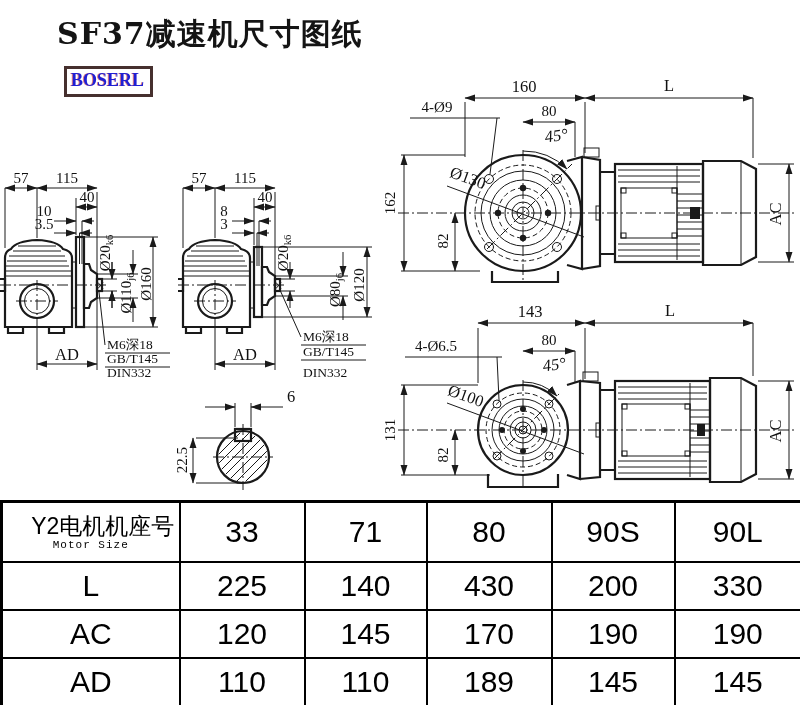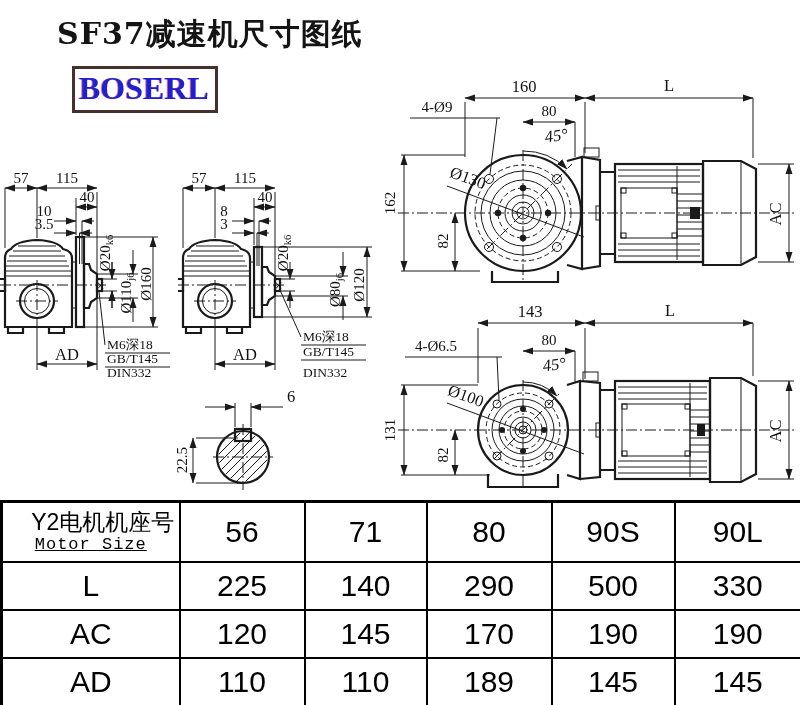--- a/index.html
+++ b/index.html
@@ -1,39 +1,39 @@
 <!DOCTYPE html>
 <html><head>
 <meta charset="utf-8">
 <style>
   html,body{margin:0;padding:0;background:#fff;}
   .page{position:relative;width:800px;height:705px;background:#fff;overflow:hidden;
         font-family:"Liberation Serif",serif;}
   .title{position:absolute;left:57px;top:14px;font-size:30px;font-weight:bold;color:#141414;
          letter-spacing:1px;font-family:"DejaVu Serif","Liberation Serif",serif;}
-  .logo{position:absolute;left:72px;top:66px;border:3px solid #46302e;color:#1f1fd4;
-        font-size:32px;font-weight:bold;line-height:1.15;padding:1px 6px 3px 4px;
+  .logo{position:absolute;left:64px;top:66px;border:3px solid #46302e;color:#1f1fd4;
+        font-size:18px;font-weight:bold;line-height:1.15;padding:1px 6px 3px 4px;
         font-family:"Liberation Serif",serif;text-shadow:-1px 0 0 rgba(210,45,45,.6);}
   svg{position:absolute;left:0;top:0;}
   .o{fill:none;stroke:#1a1a1a;stroke-width:2.2;}
   .t{fill:none;stroke:#1a1a1a;stroke-width:1;}
   .d{fill:none;stroke:#1a1a1a;stroke-width:1;}
   .cl{stroke-dasharray:11 3 2 3;}
   .dsh{stroke-dasharray:5 3;}
   text{fill:#111;font-family:"Liberation Serif",serif;font-size:15px;text-anchor:middle;}
   .s13{font-size:13.5px;}
   .s16{font-size:16.5px;}
   .st{text-anchor:start;}
   .it{font-style:italic;}
   table.mt{position:absolute;left:0;top:500px;width:800px;height:205px;border-collapse:collapse;
            table-layout:fixed;text-align:center;font-family:"Liberation Sans",sans-serif;
            border:3px solid #000;}
   table.mt td{border:2.5px solid #000;font-size:30px;color:#000;padding:0;}
   .cn1{font-size:23px;line-height:1.15;margin-left:24px;}
-  .cn2{font-size:17px;font-family:"Liberation Mono",monospace;letter-spacing:1px;text-decoration:underline;}
+  .cn2{font-size:11px;font-family:"Liberation Mono",monospace;letter-spacing:1px;}
 </style>
 </head>
 <body>
 
 <div class="page">
 
   <div class="title">SF37减速机尺寸图纸</div>
   <div class="logo">BOSERL</div>
 
   <svg width="800" height="500" viewBox="0 0 800 500">
@@ -303,32 +303,32 @@
       <col style="width:125px">
         <col style="width:123px">
         <col style="width:127px">
     </colgroup>
     <tbody>
         <tr style="height:60px">
       <td>
         <div class="cn1">Y2电机机座号</div>
         <div class="cn2">Motor Size</div>
       </td>
-      <td>56</td>
+      <td>33</td>
       <td>71</td>
       <td>80</td>
       <td>90S</td>
       <td>90L</td>
     </tr>
     <tr style="height:48px">
       <td>L</td>
       <td>225</td>
       <td>140</td>
-      <td>290</td>
-      <td>500</td>
+      <td>430</td>
+      <td>200</td>
       <td>330</td>
     </tr>
     <tr style="height:48px">
       <td>AC</td>
       <td>120</td>
       <td>145</td>
       <td>170</td>
       <td>190</td>
       <td>190</td>
     </tr>

